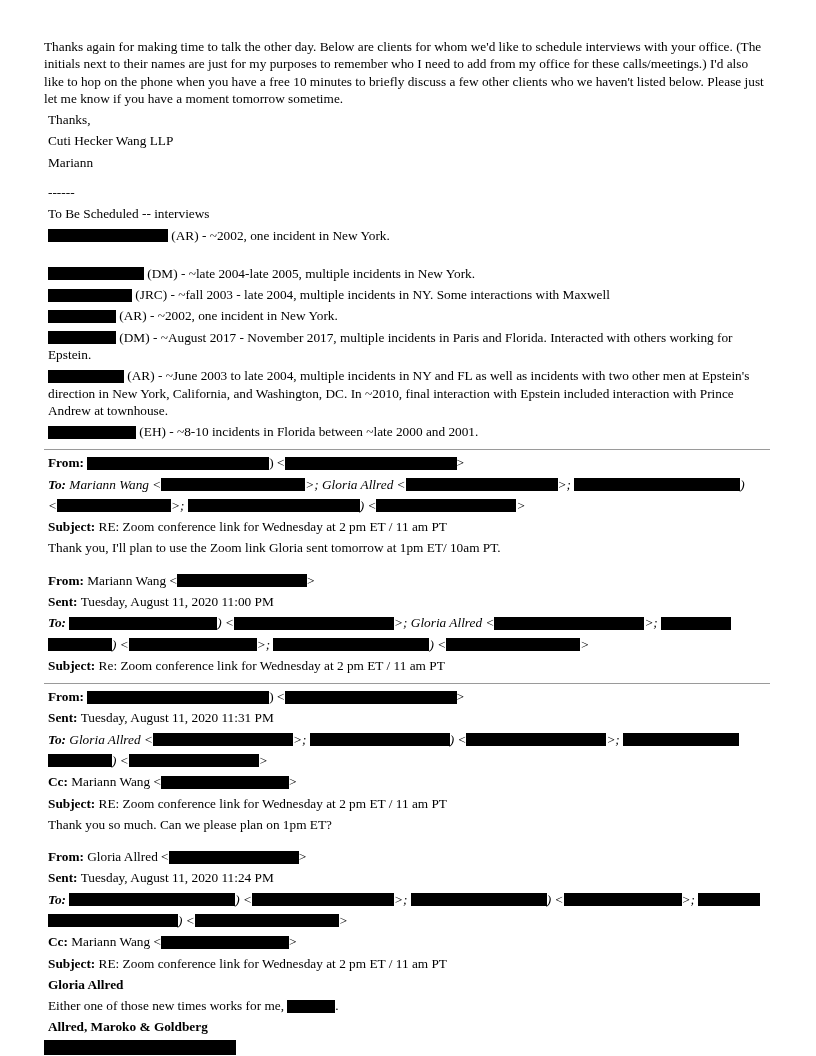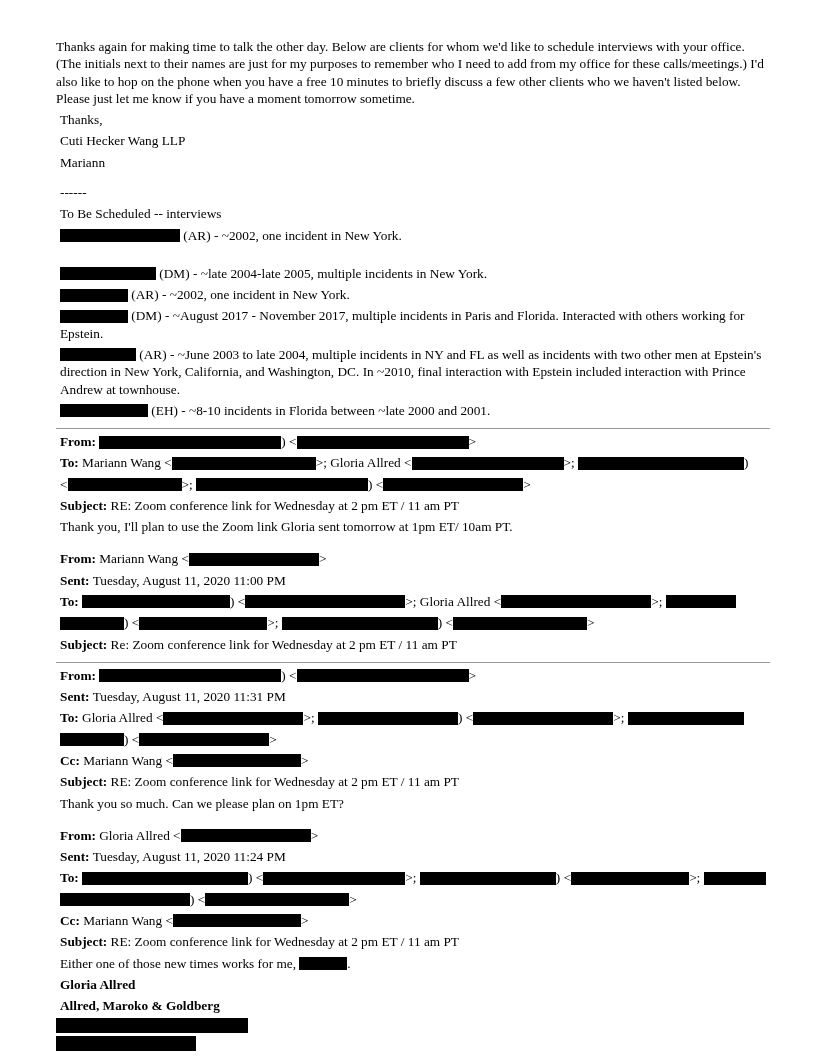--- a/index.html
+++ b/index.html
@@ -14,21 +14,21 @@
     font-size: 13.3px;
     color: #000000;
     position: relative;
     overflow: hidden;
   }
   .page {
     position: relative;
     width: 816px;
     height: 1056px;
     box-sizing: border-box;
-    padding: 38px 46px 10px 56px;
+    padding: 38px 46px 10px 44px;
   }
   p {
     margin: 4px;
     line-height: 1.28;
   }
   .para {
     margin: 0 0 0 0;
     text-align: left;
   }
   .intro {
@@ -62,21 +62,21 @@
     font-weight: bold;
   }
   .msg {
     margin-top: 0;
   }
   .msg .line {
     line-height: 1.30;
   }
   .spacer-sm { height: 7px; }
   .sig { font-weight: bold; }
-  .toline { line-height: 1.34; }
+  .toline { line-height: 1.34; font-style: italic; }
 </style>
 </head>
 <body>
 
 <div class="page">
 
   <p class="para intro">Thanks again for making time to talk the other day. Below are clients for whom we'd like to schedule interviews with your office. (The initials next to their names are just for my purposes to remember who I need to add from my office for these calls/meetings.) I'd also like to hop on the phone when you have a free 10 minutes to briefly discuss a few other clients who we haven't listed below. Please just let me know if you have a moment tomorrow sometime.</p>
 
   <p class="line">Thanks,</p>
   <p class="line">Cuti Hecker Wang LLP</p>
@@ -93,20 +93,25 @@
   </p>
 
   <div style="height:13px"></div>
 
   <p class="line">
     <span class="rd" style="width:96px;"></span>
     <span>(DM)</span>
     <span>- ~late 2004-late 2005, multiple incidents in New York.</span>
   </p>
 
+  <p class="line">
+    <span class="rd" style="width:84px;"></span>
+    <span>(JRC)</span>
+    <span>- ~fall 2003 - late 2004, multiple incidents in NY. Some interactions with Maxwell</span>
+  </p>
 
   <p class="line">
     <span class="rd" style="width:68px;"></span>
     <span>(AR)</span>
     <span>- ~2002, one incident in New York.</span>
   </p>
 
   <p class="line">
     <span class="rd" style="width:68px;"></span>
     <span>(DM)</span>
@@ -238,23 +243,23 @@
       <span>&lt;</span><span class="rd" style="width:144px;"></span><span>&gt;</span>
     </p>
     <p class="line">
       <span class="hdr-label">Cc:</span>
       <span>Mariann Wang &lt;</span><span class="rd" style="width:128px;"></span><span>&gt;</span>
     </p>
     <p class="line">
       <span class="hdr-label">Subject:</span>
       <span>RE: Zoom conference link for Wednesday at 2 pm ET / 11 am PT</span>
     </p>
+    <p class="line sig">Gloria Allred</p>
     <p class="line">
       <span>Either one of those new times works for me,</span>
       <span class="rd" style="width:48px;"></span><span>.</span>
     </p>
-    <p class="line sig">Gloria Allred</p>
     <p class="line sig">Allred, Maroko &amp; Goldberg</p>
     <div class="blockbar" style="width:192px; margin-top:2px;"></div>
     <div class="blockbar" style="width:140px; margin-top:3px;"></div>
   </div>
 
 </div>
 
 </body></html>

